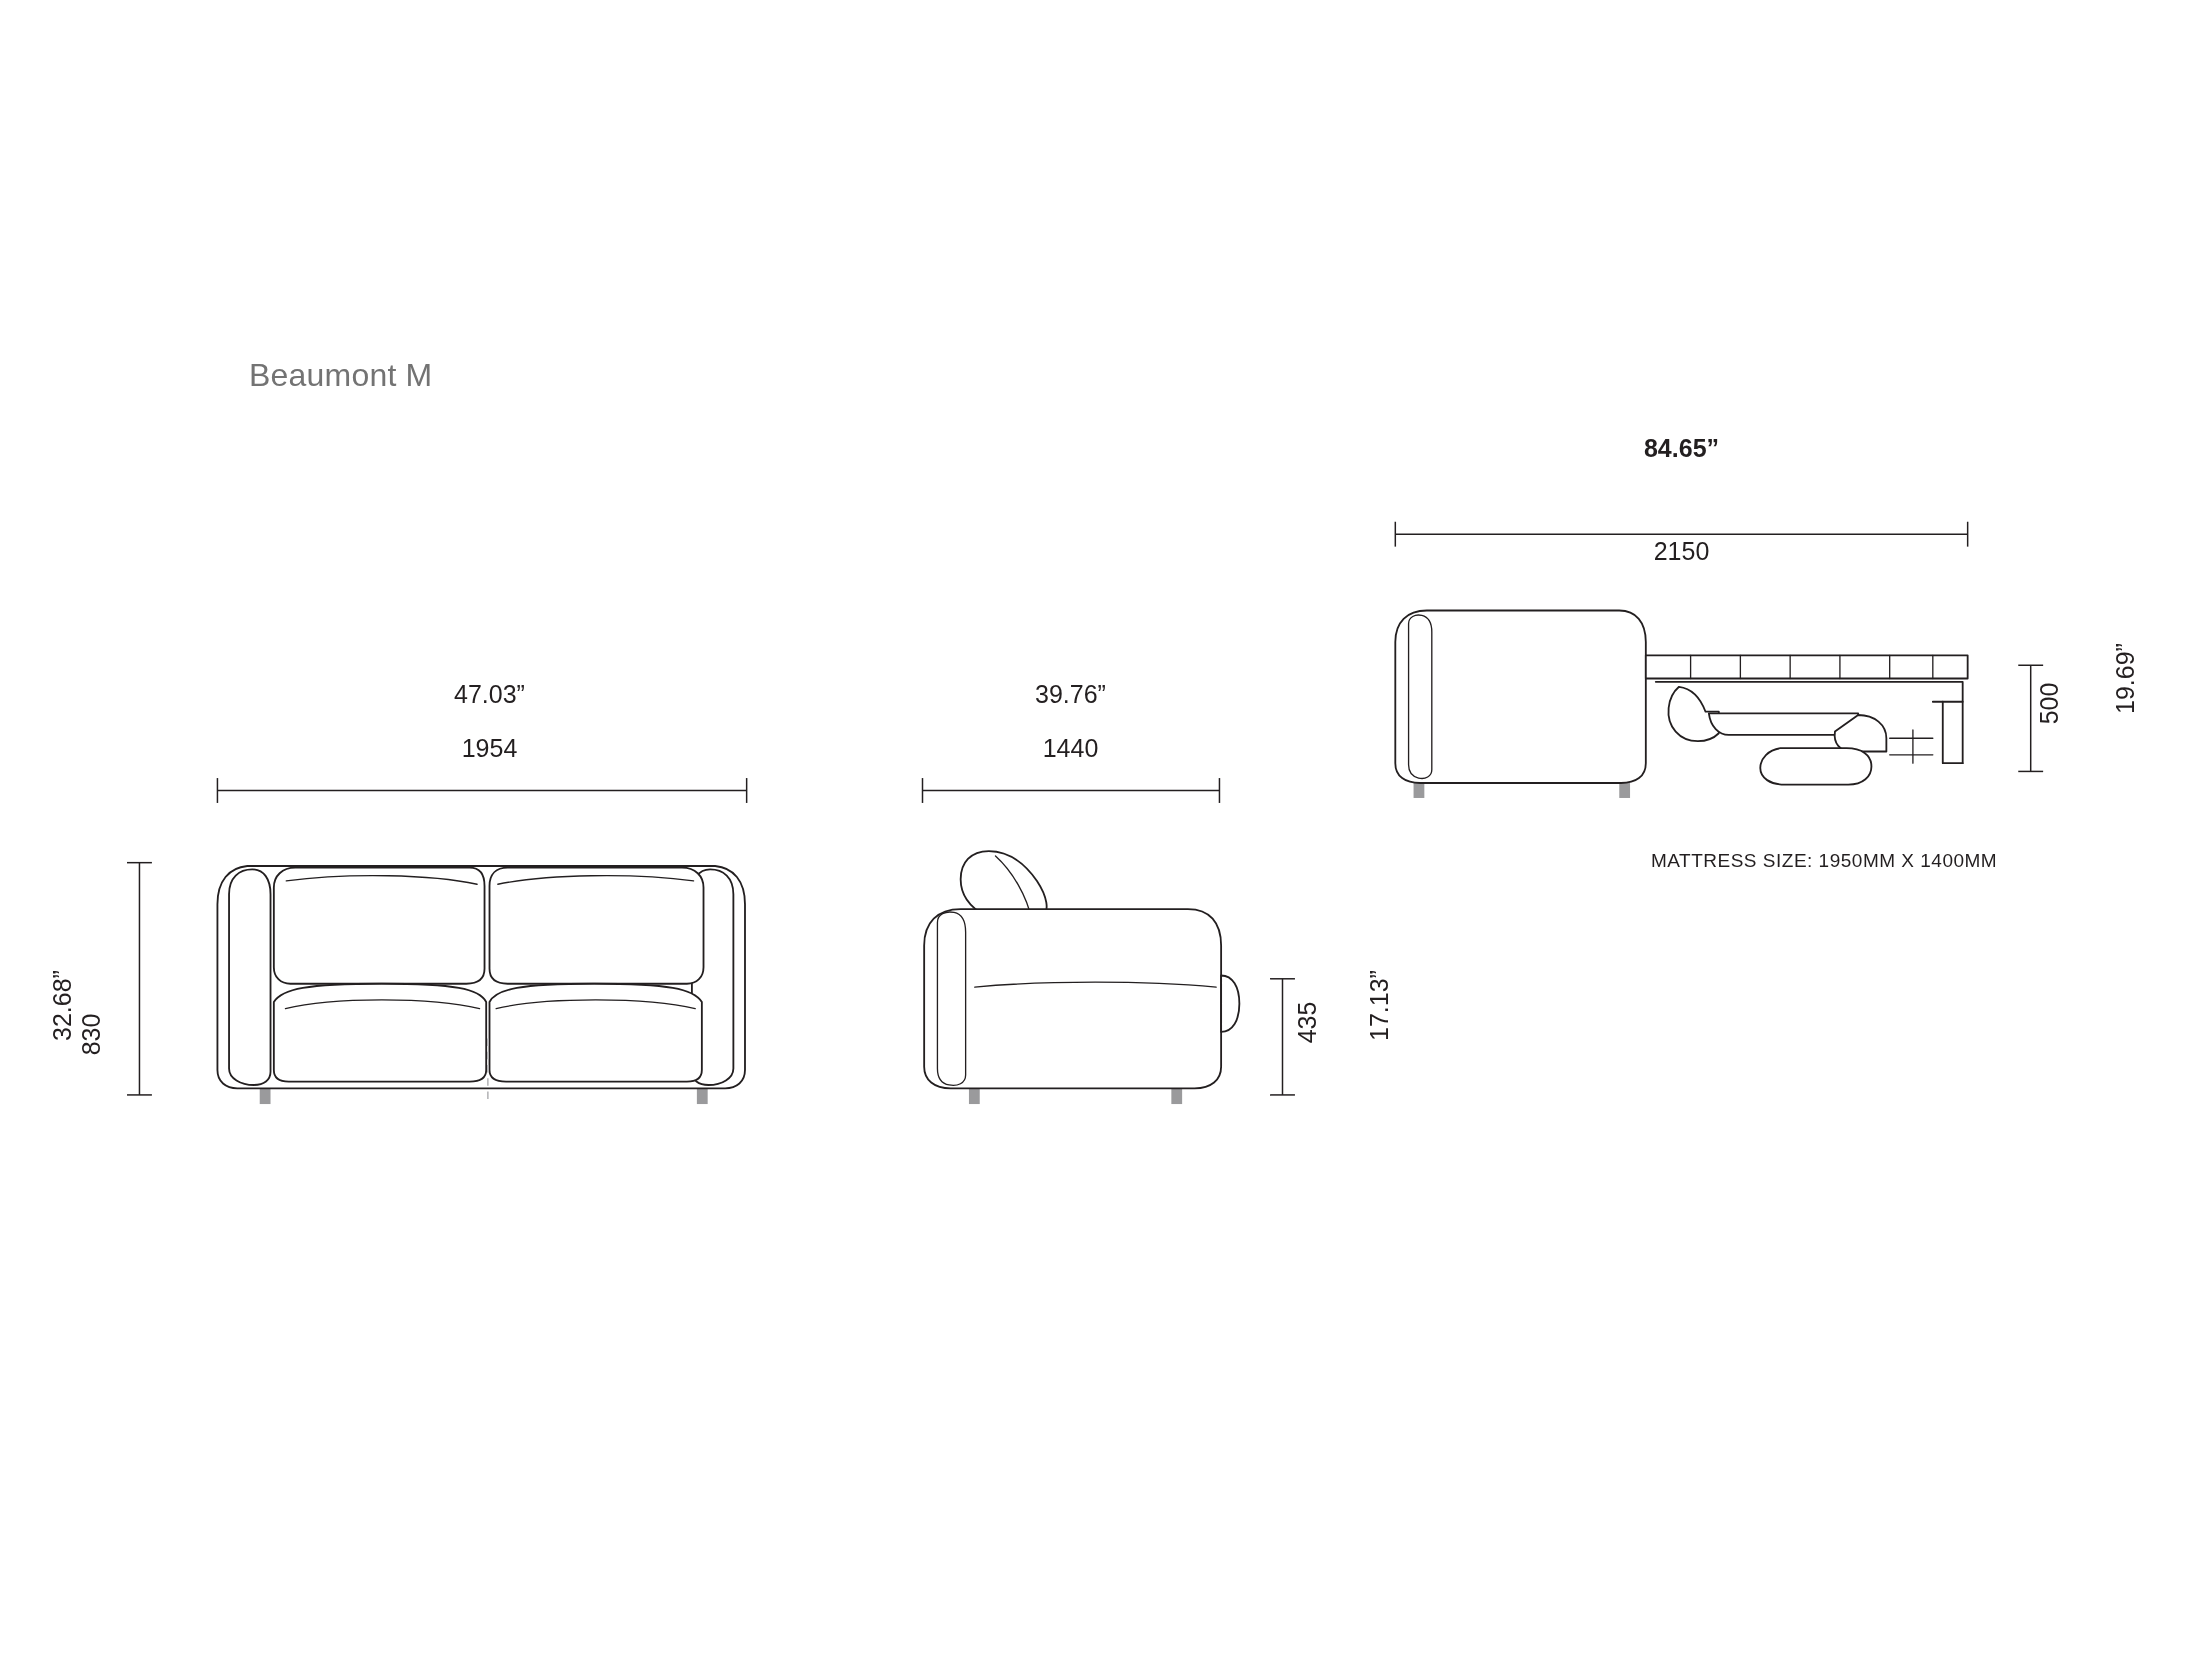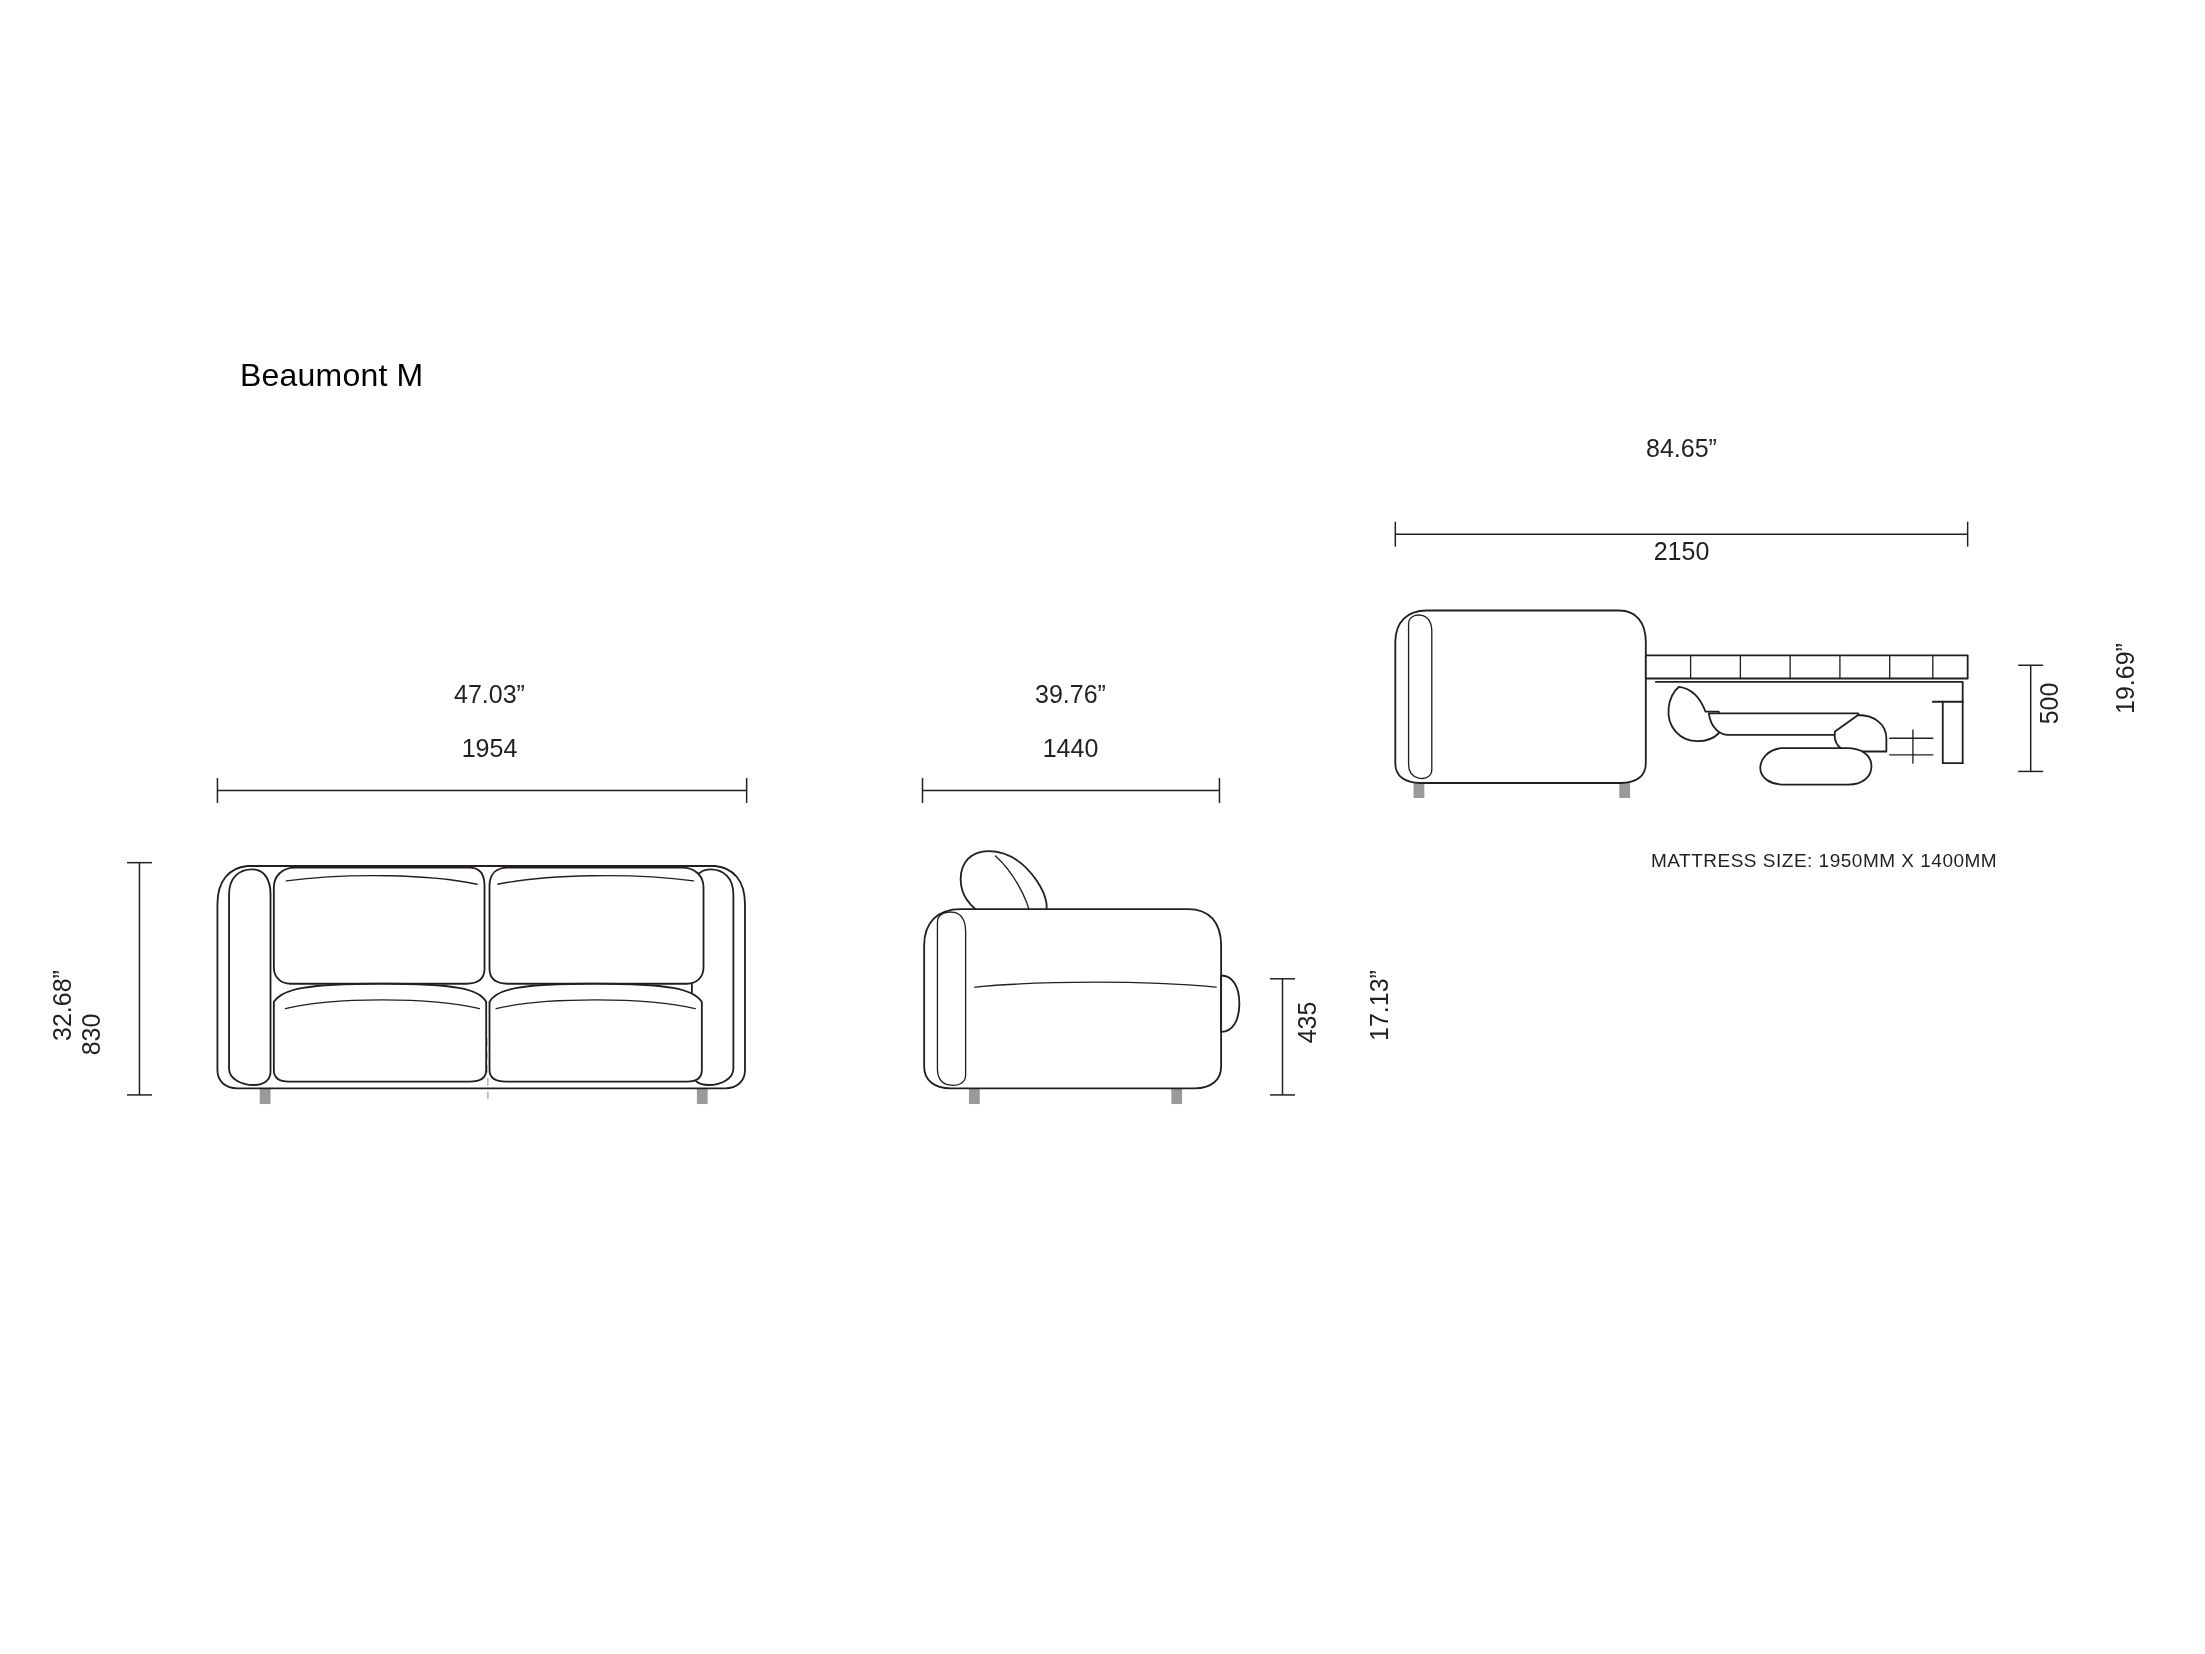--- a/index.html
+++ b/index.html
@@ -16,25 +16,25 @@
     overflow: hidden;
   }
   .stage {
     position: absolute;
     left: 0; top: 0;
     width: 2205px;
     height: 1654px;
   }
   .title {
     position: absolute;
-    left: 240px;
+    left: 249px;
     top: 357px;
     font-size: 32px;
     letter-spacing: 0.2px;
-    color: #000000;
+    color: #737373;
     white-space: nowrap;
   }
   .dim-label {
     position: absolute;
     font-size: 25px;
     color: #231f20;
     white-space: nowrap;
     text-align: center;
   }
   .vert {
@@ -301,21 +301,21 @@
       <path class="ln-thin" d="M 2306 880 L 2306 920"></path>
     </g>
   </svg>
 
   <div class="dim-label" style="left:938px; top:680px; width:265px;">39.76”</div>
   <div class="dim-label" style="left:938px; top:734px; width:265px;">1440</div>
 
   <div class="dim-label vert rot-ccw" style="left:1288px; top:991px; width:183px;">17.13”</div>
   <div class="dim-label vert rot-ccw" style="left:1245px; top:1008px; width:124px;">435</div>
 
-  <div class="dim-label" style="left:1549px; top:434px; width:265px;">84.65”</div>
+  <div class="dim-label" style="left:1549px; top:434px; width:265px;font-weight:bold;">84.65”</div>
   <div class="dim-label" style="left:1549px; top:494px; width:265px;margin-top:43px;">2150</div>
 
   <div class="dim-label vert rot-ccw" style="left:2034px; top:664px; width:183px;">19.69”</div>
   <div class="dim-label vert rot-ccw" style="left:1987px; top:689px; width:124px;">500</div>
 
   <div class="note" style="left:1651px; top:831px;">MATTRESS SIZE: 1950MM X 1400MM</div>
 
 </div>
 
 

